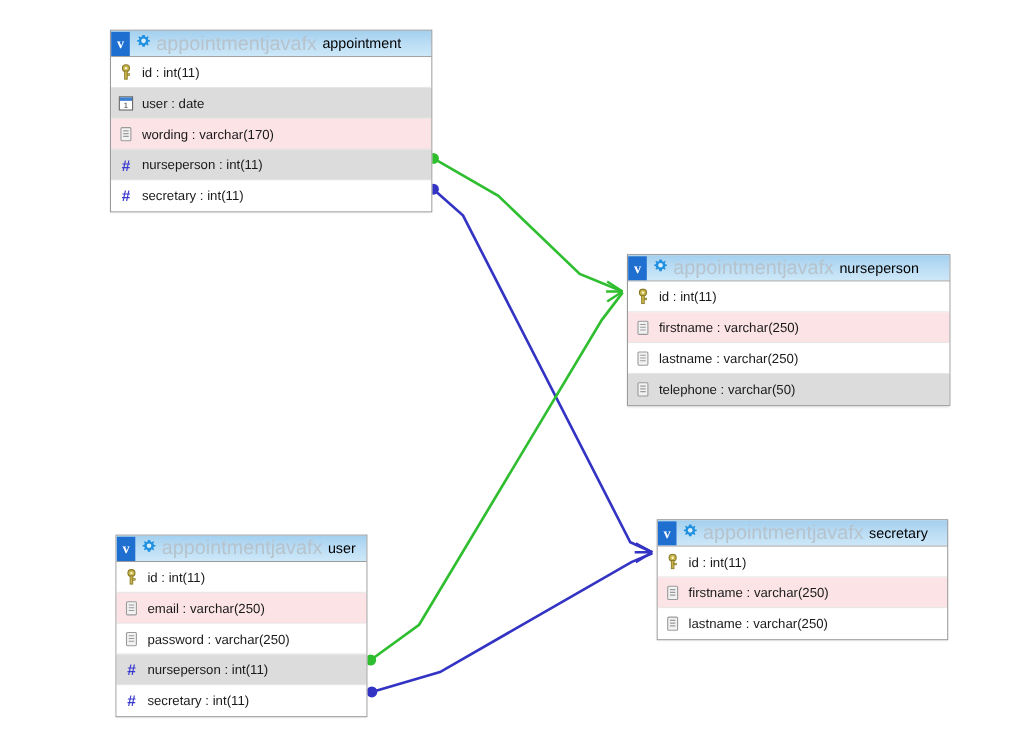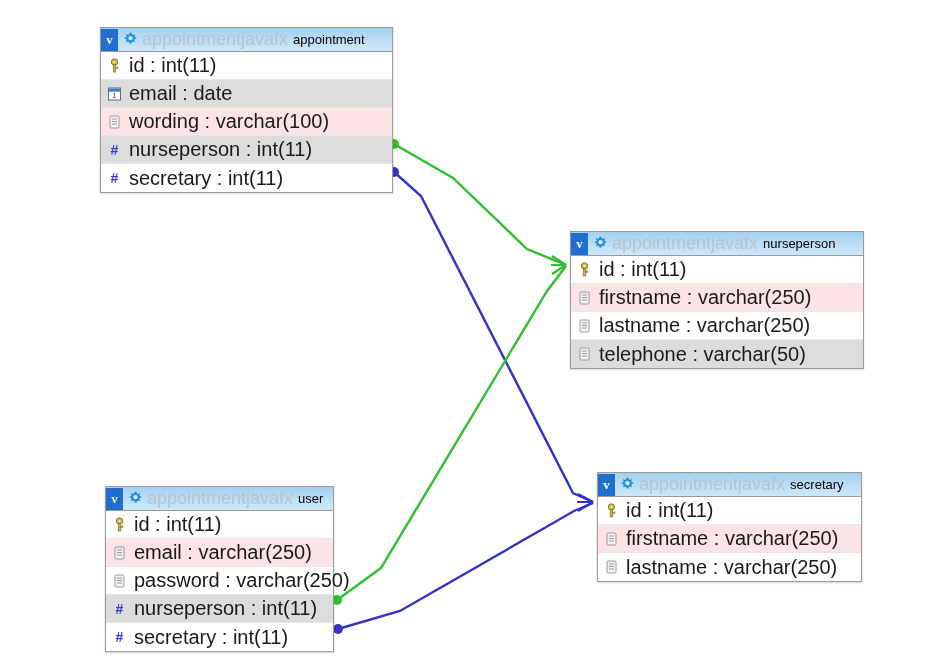--- a/index.html
+++ b/index.html
@@ -86,21 +86,21 @@
 
   .field-ico {
     flex: 0 0 auto;
     width: 15px;
     height: 16px;
     margin-right: 7px;
     position: relative;
     display: block;
   }
   .field-label {
-    font-size: 20px;
+    font-size: 12px;
     color: #1a1a1a;
   }
   .hash-ico {
     color: #3a3ad0;
     font-weight: bold;
     font-size: 14px;
     text-align: center;
     line-height: 16px;
     font-family: "Liberation Sans", sans-serif;
   }
@@ -150,30 +150,30 @@
               <rect x="8.7" y="9" width="2.2" height="1.5" fill="#c9b44a" stroke="#8a7a28" stroke-width="0.6"></rect>
             </svg></span>
           <span class="field-label">id : int(11)</span>
         </div>
         <div class="field-row bg-grey">
           <span class="field-ico"><svg width="15" height="16" viewBox="0 0 15 16">
               <rect x="1.5" y="2" width="12" height="12" fill="#ffffff" stroke="#6a6a6a" stroke-width="1"></rect>
               <rect x="2" y="2.5" width="11" height="3.2" fill="#3f7fd0"></rect>
               <text x="7.5" y="12" font-size="7" text-anchor="middle" fill="#333333" font-family="Liberation Sans, sans-serif">1</text>
             </svg></span>
-          <span class="field-label">email : date</span>
+          <span class="field-label">user : date</span>
         </div>
         <div class="field-row bg-pink">
           <span class="field-ico"><svg width="15" height="16" viewBox="0 0 15 16">
               <rect x="3" y="2" width="9" height="12" rx="1" fill="#f2f2f2" stroke="#9a9a9a" stroke-width="1"></rect>
               <line x1="5" y1="5" x2="10" y2="5" stroke="#9a9a9a" stroke-width="1"></line>
               <line x1="5" y1="7.5" x2="10" y2="7.5" stroke="#9a9a9a" stroke-width="1"></line>
               <line x1="5" y1="10" x2="10" y2="10" stroke="#9a9a9a" stroke-width="1"></line>
             </svg></span>
-          <span class="field-label">wording : varchar(100)</span>
+          <span class="field-label">wording : varchar(170)</span>
         </div>
         <div class="field-row bg-grey">
           <span class="field-ico hash-ico">#</span>
           <span class="field-label">nurseperson : int(11)</span>
         </div>
         <div class="field-row bg-white">
           <span class="field-ico hash-ico">#</span>
           <span class="field-label">secretary : int(11)</span>
         </div>
       </div>

